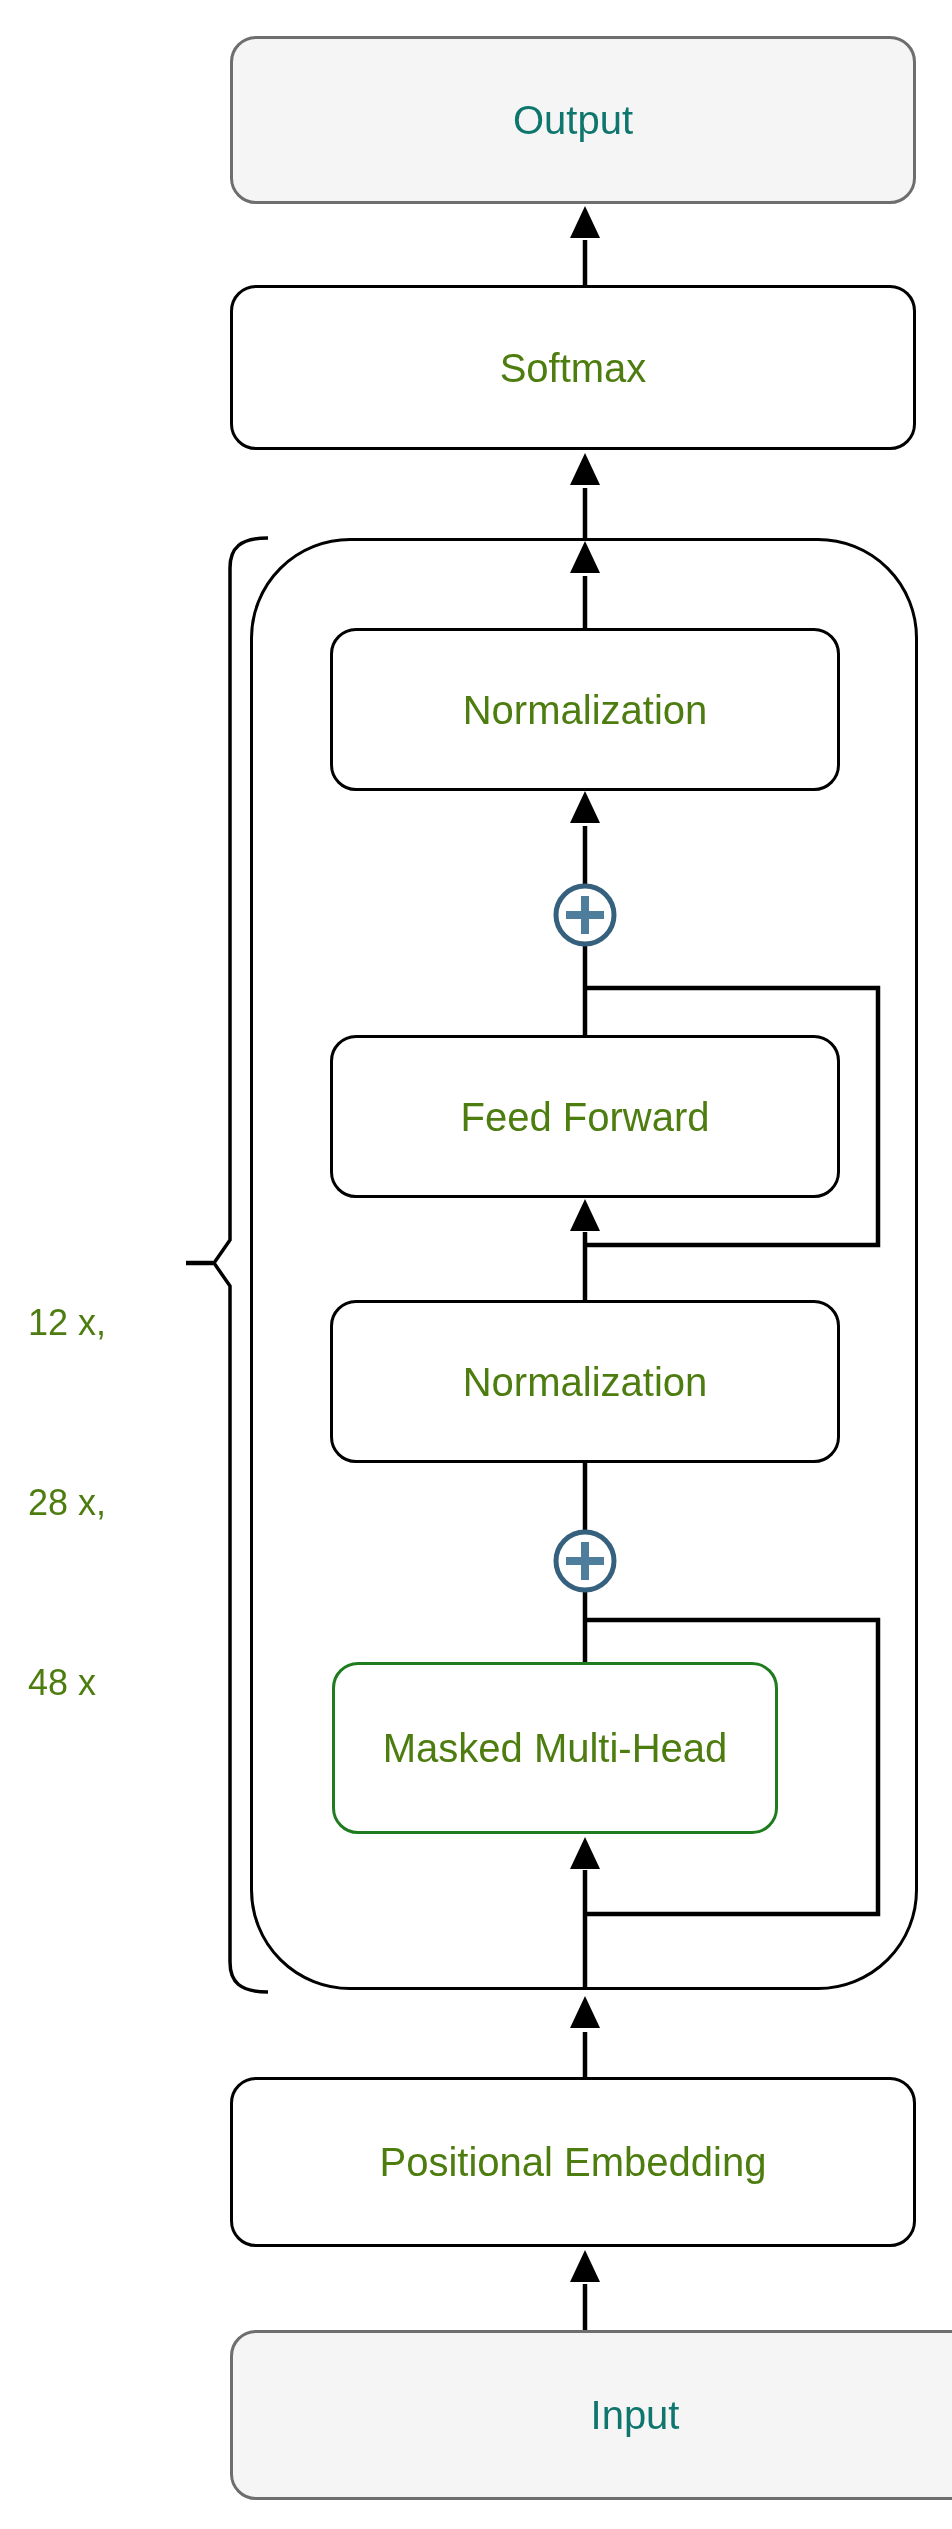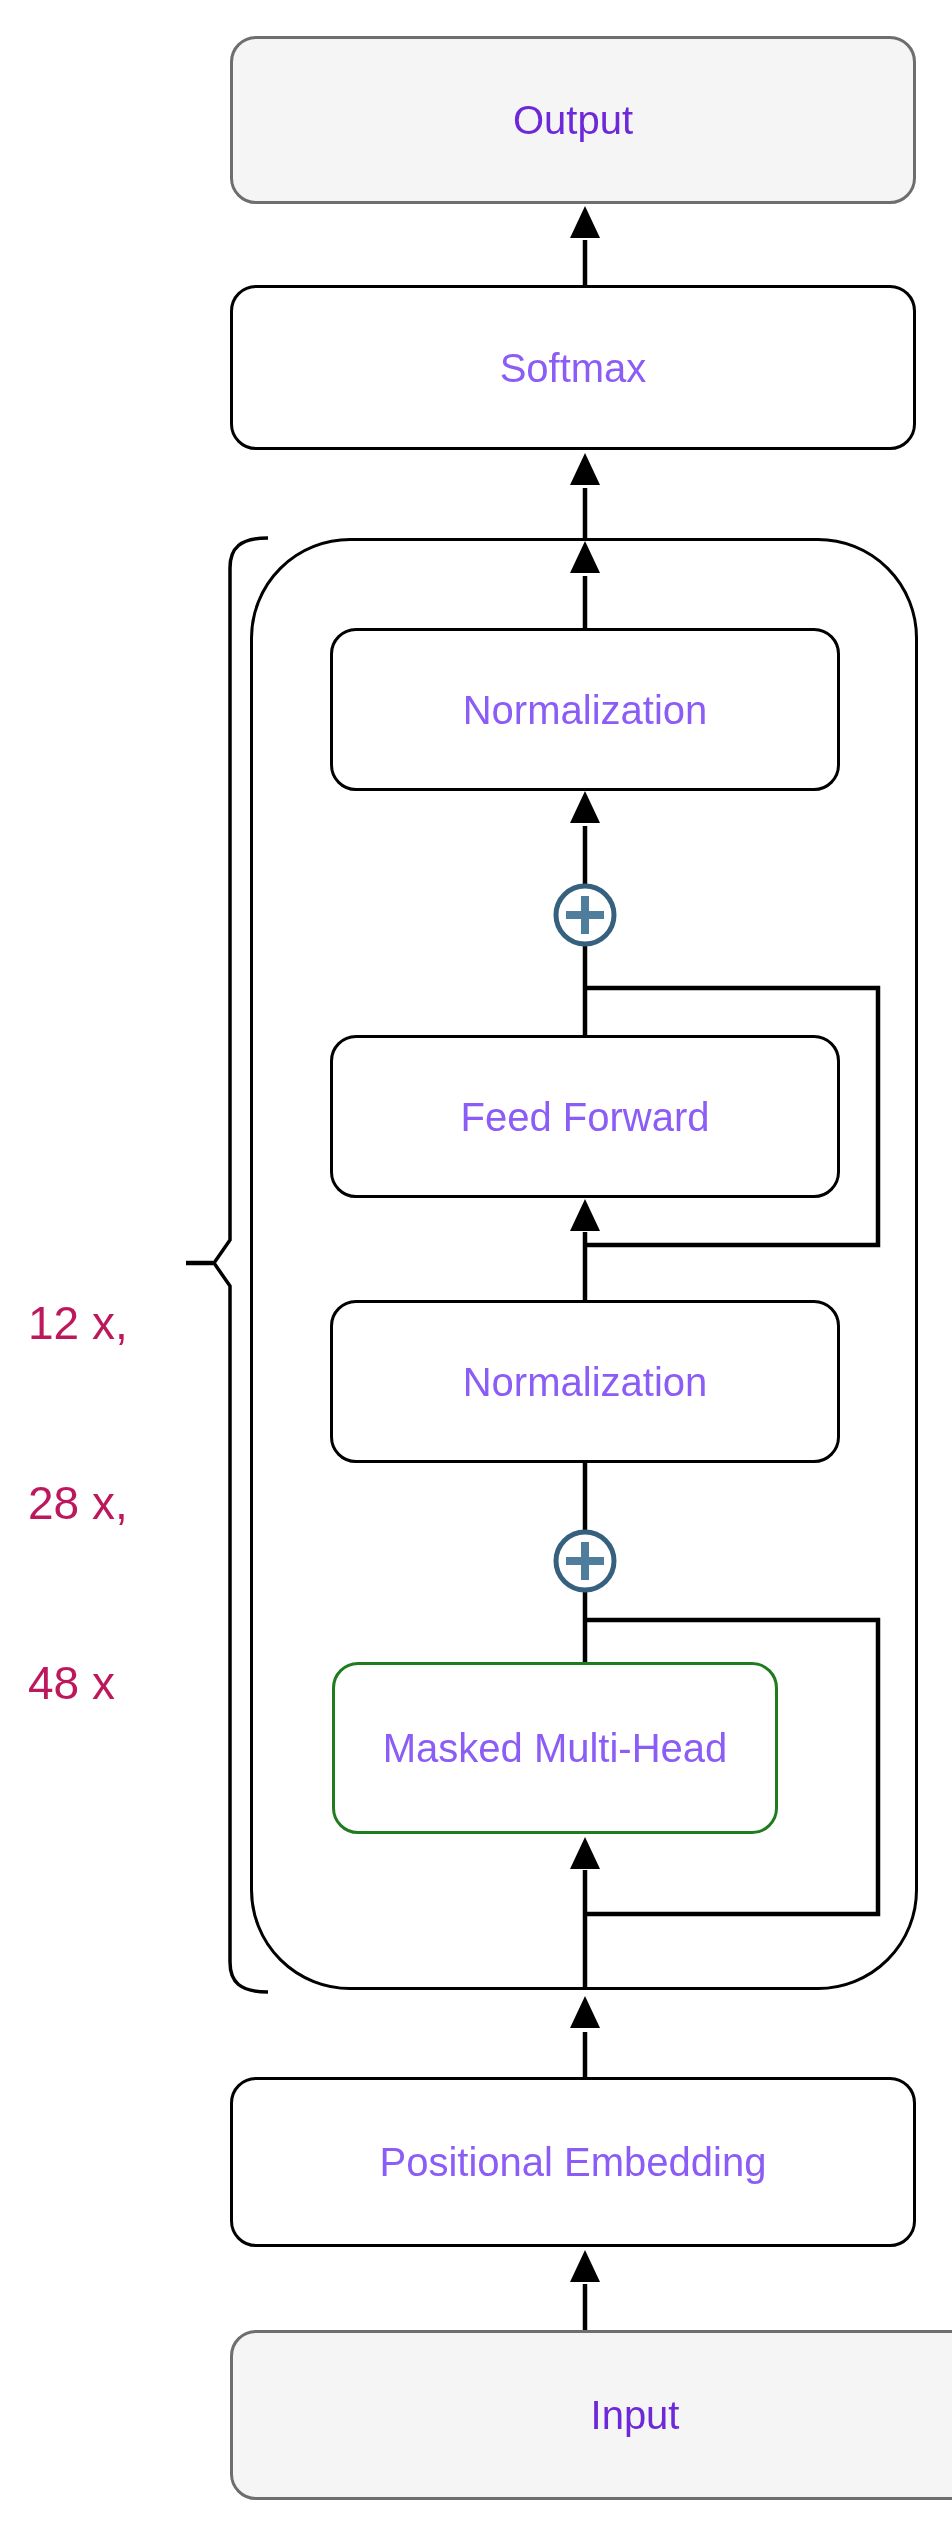--- a/index.html
+++ b/index.html
@@ -20,49 +20,49 @@
   .node {
     position: absolute;
     box-sizing: border-box;
     display: flex;
     align-items: center;
     justify-content: center;
     text-align: center;
     background: #ffffff;
     border: 3.5px solid #000000;
     border-radius: 26px;
-    color: #8b5cf6;
+    color: #4d7c0f;
     font-size: 40px;
     line-height: 1.15;
     z-index: 2;
   }
   .node.terminal {
     background: #f5f5f5;
     border-color: #6e6e6e;
-    color: #6d28d9;
+    color: #0f766e;
   }
   .node.attention {
     border-color: #1e7b1e;
   }
   .outline {
     position: absolute;
     box-sizing: border-box;
     border: 3.5px solid #000000;
     border-radius: 100px;
     background: transparent;
     z-index: 1;
   }
   .repeat-label {
     position: absolute;
     left: 28px;
     top: 1173px;
     width: 160px;
     z-index: 2;
-    color: #be185d;
-    font-size: 46px;
+    color: #4d7c0f;
+    font-size: 36px;
     line-height: 60px;
     white-space: pre;
   }
   .repeat-label span { display: block; }
   .node .line { display: block; }
 </style>
 </head>
 <body>
 
 <div class="canvas">

